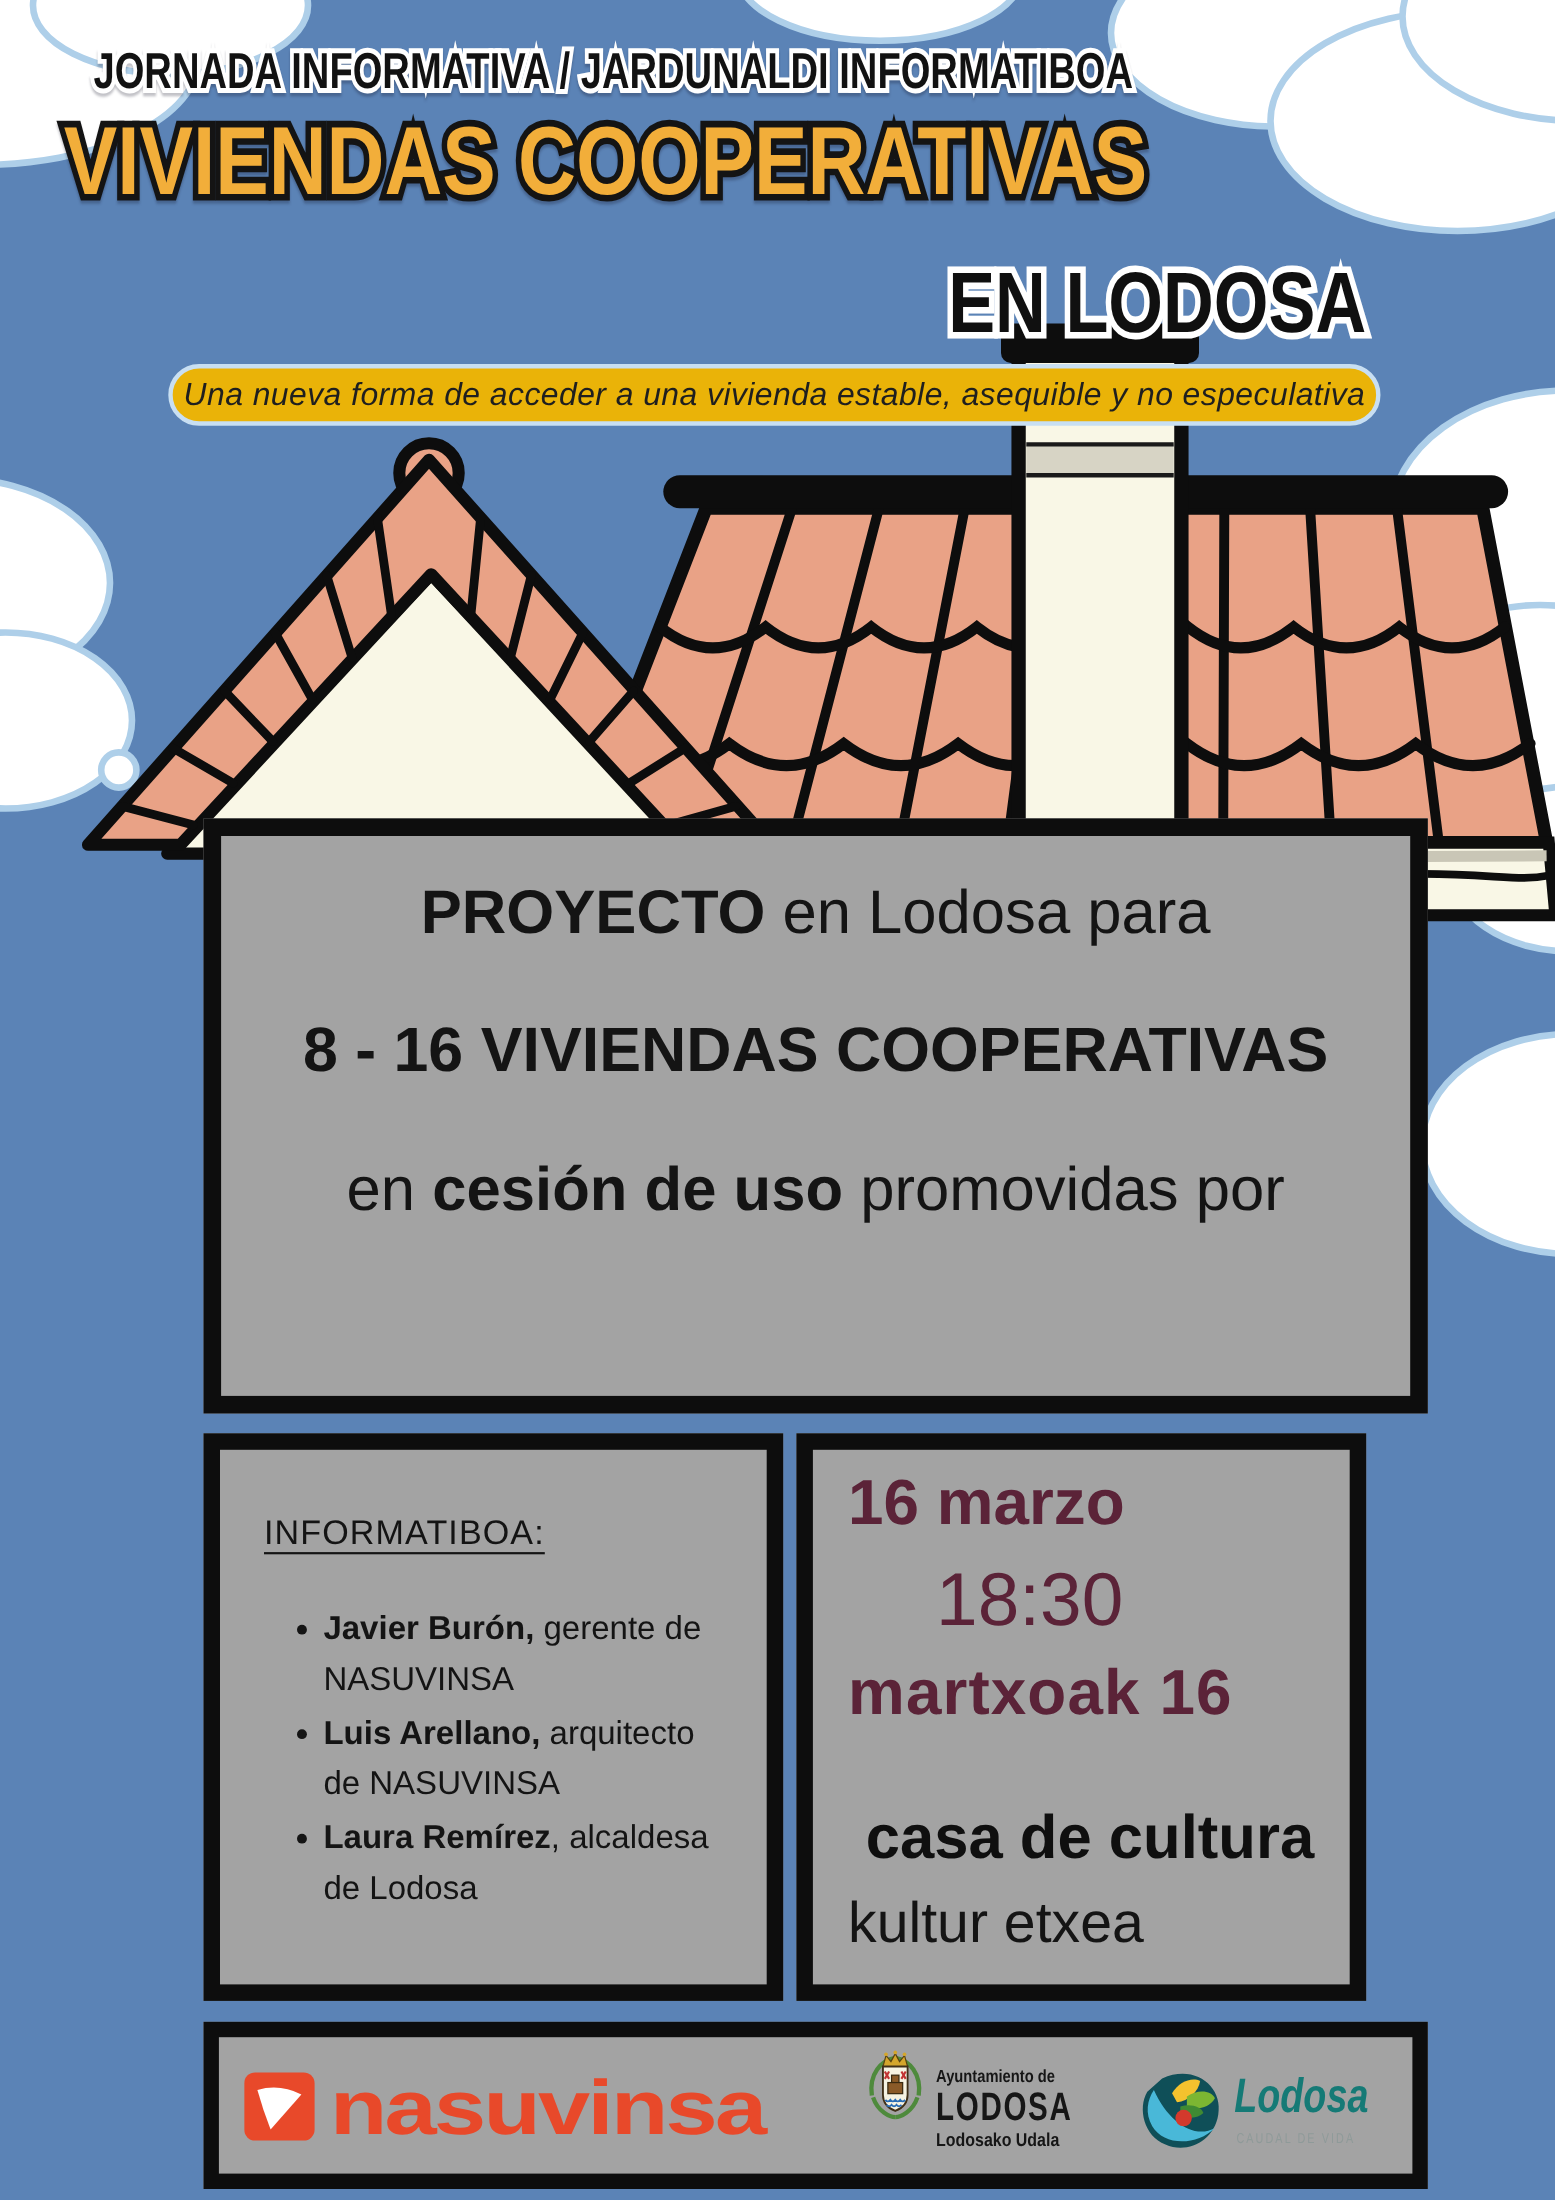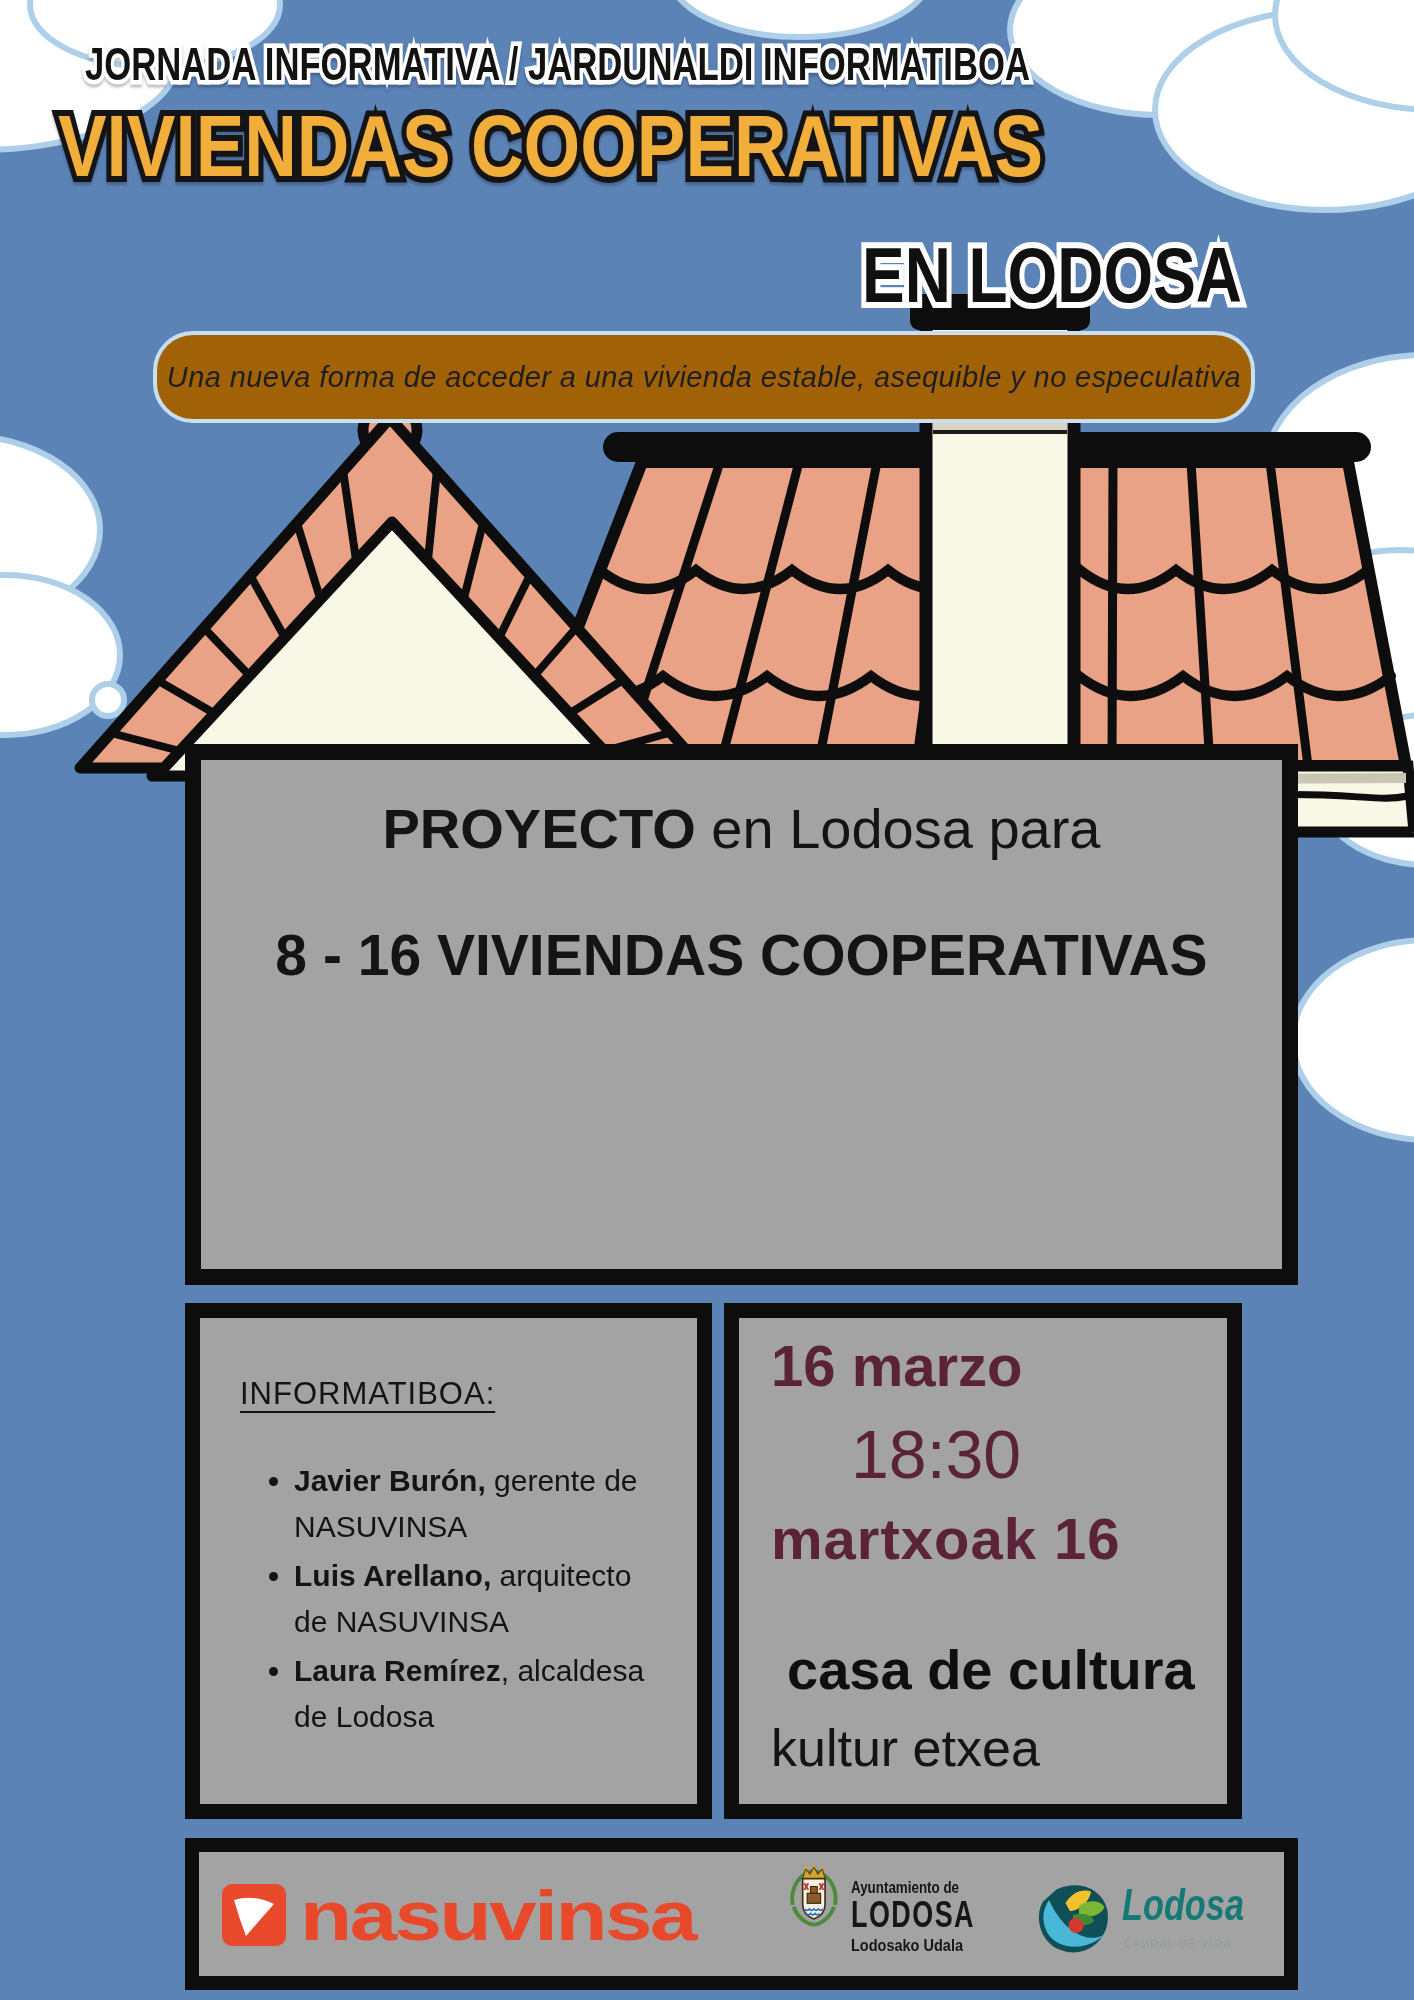--- a/index.html
+++ b/index.html
@@ -14,22 +14,22 @@
   
   #title-svg{position:absolute;left:0;top:0;width:1414px;height:330px;}
   .kicker-text{
     font-family:"Liberation Sans",sans-serif;font-weight:700;
     paint-order:stroke fill;
   }
   .shadowed{filter:drop-shadow(0 3px 1px rgba(10,10,30,.25));}
 
   
   .pill{
-    position:absolute;left:153px;top:331px;width:1102px;height:92px;
-    background:#a16207;border:4px solid #c8dff2;border-radius:40px;
+    position:absolute;left:153px;top:331px;width:1102px;height:56px;
+    background:#eab308;border:4px solid #c8dff2;border-radius:40px;
     box-sizing:border-box;display:flex;align-items:center;justify-content:center;
   }
   .pill span{font-style:italic;font-size:29px;color:#1f1f1f;letter-spacing:.4px;}
 
   
   .box{
     position:absolute;background:#a3a3a3;border:16px solid #0d0d0d;
     box-sizing:border-box;
   }
   #main-box{left:185px;top:744px;width:1113px;height:541px;text-align:center;}
@@ -145,20 +145,21 @@
     <text class="kicker-text" x="862" y="302" font-size="78" fill="#101010" stroke="#ffffff" stroke-width="12" paint-order="stroke fill" textLength="380" lengthAdjust="spacingAndGlyphs">EN LODOSA</text>
   </svg>
 
   <div class="pill">
     <span>Una nueva forma de acceder a una vivienda estable, asequible y no especulativa</span>
   </div>
 
   <div class="box" id="main-box">
     <p class="ml first"><b>PROYECTO</b><span> en Lodosa para</span></p>
     <p class="ml ml2"><span>8 - 16 VIVIENDAS COOPERATIVAS</span></p>
+    <p class="ml"><span>en </span><b>cesión de uso</b><span> promovidas por</span></p>
   </div>
 
   <div class="box" id="left-box">
     <p class="iv-head">INFORMATIBOA:</p>
     <ul>
       <li><b>Javier Burón,</b><span> gerente de NASUVINSA</span></li>
       <li><b>Luis Arellano,</b><span> arquitecto de NASUVINSA</span></li>
       <li><b>Laura Remírez</b><span>, alcaldesa de Lodosa</span></li>
     </ul>
   </div>

